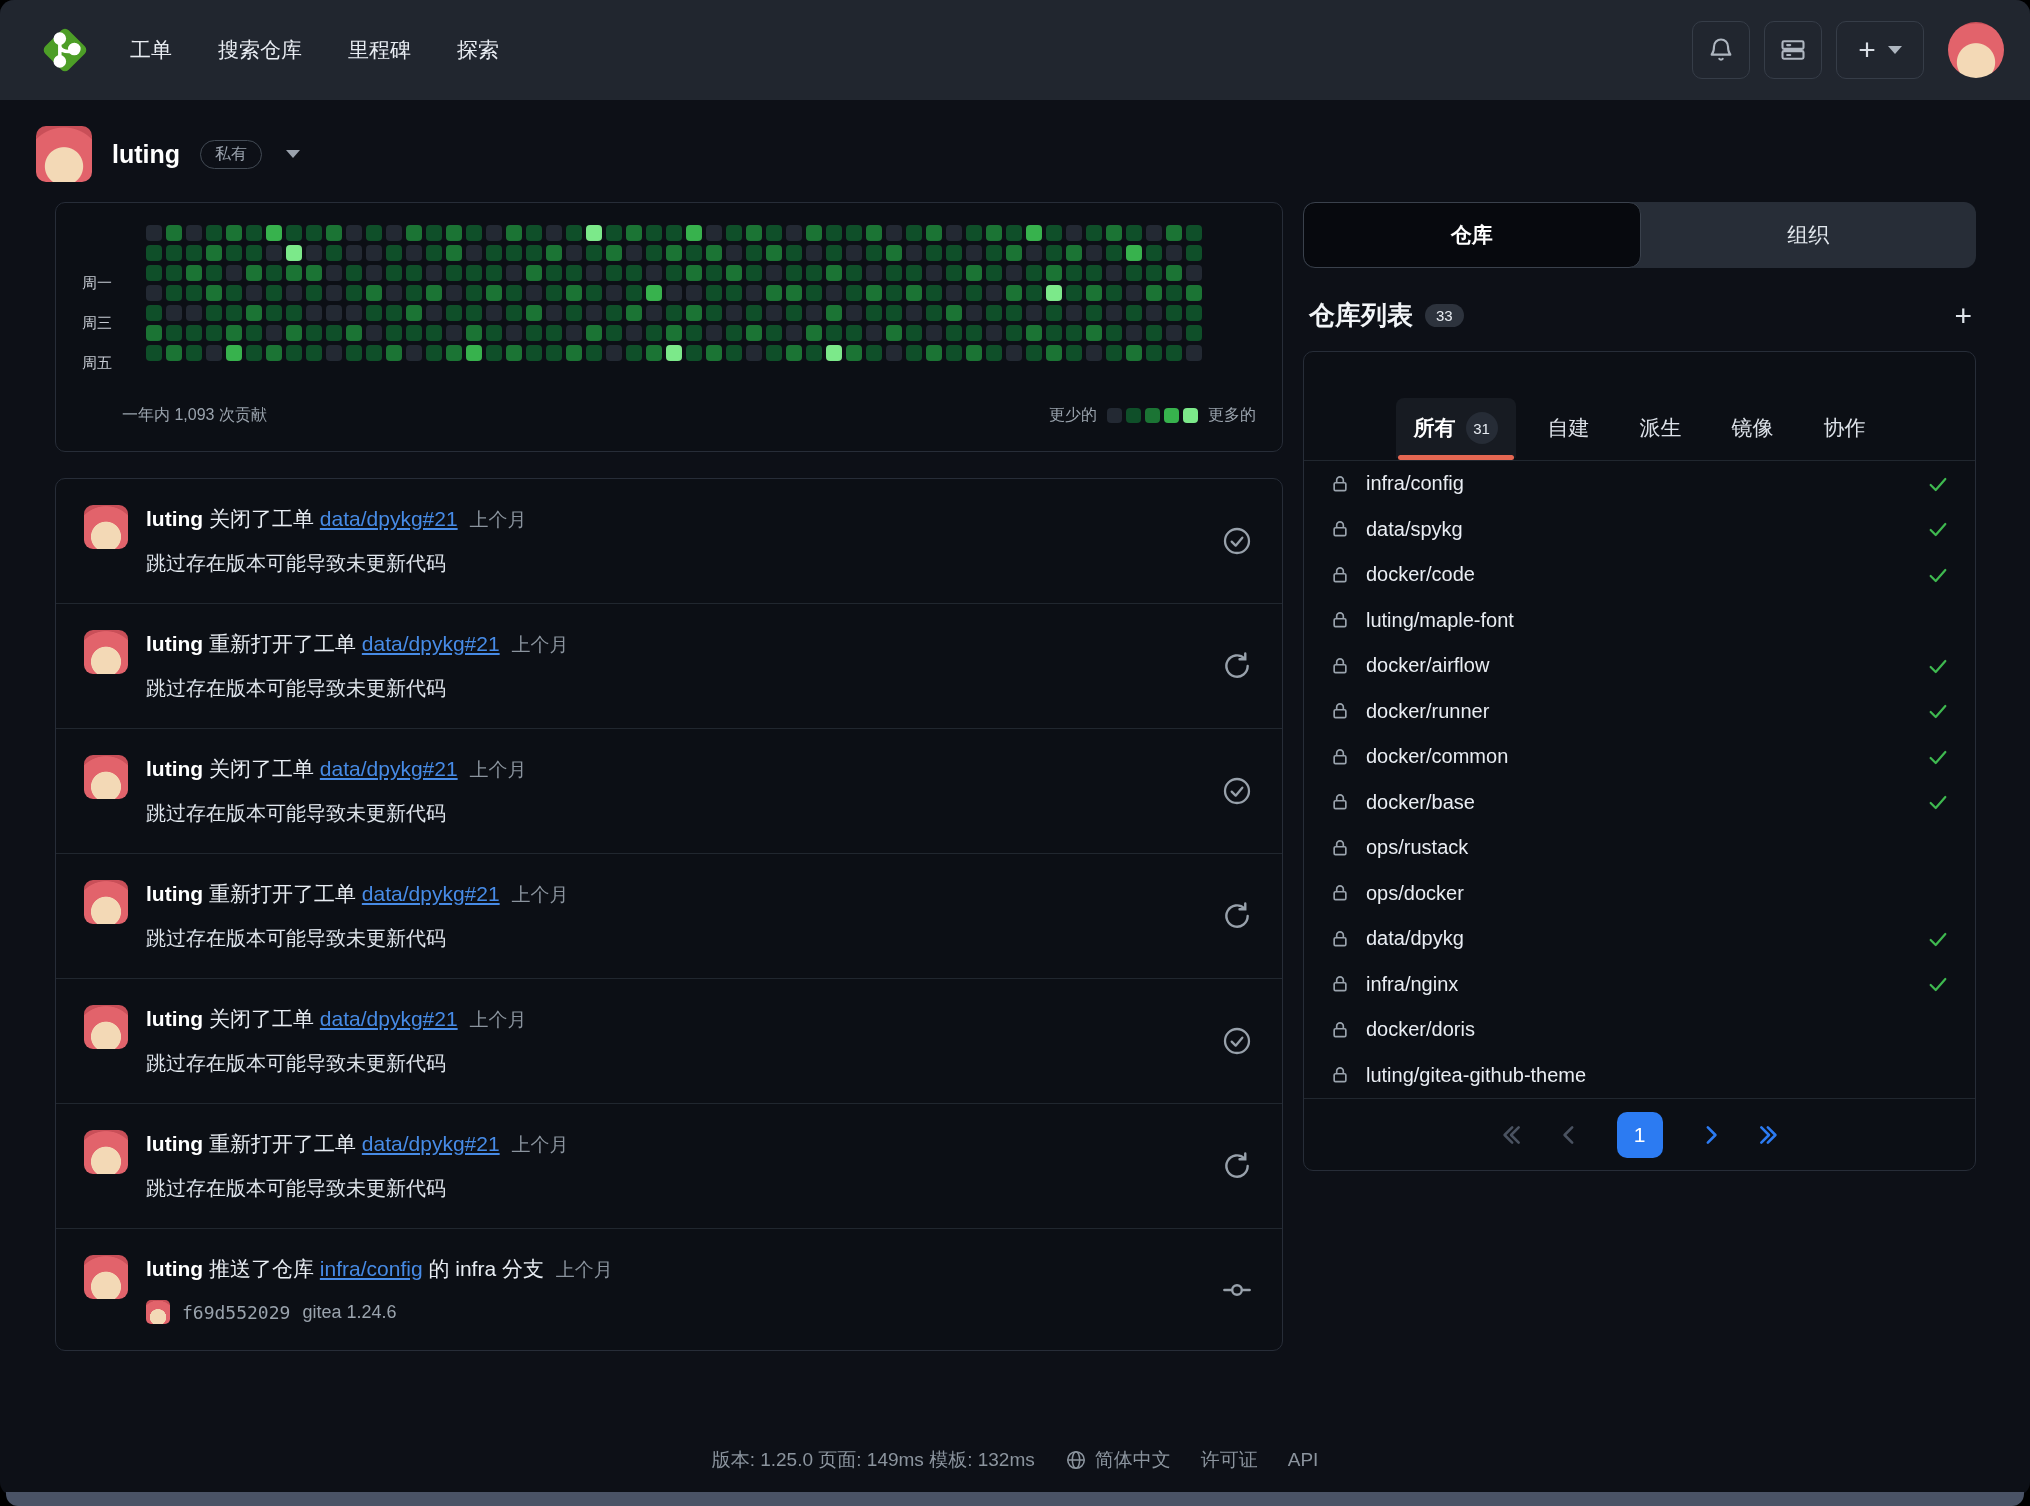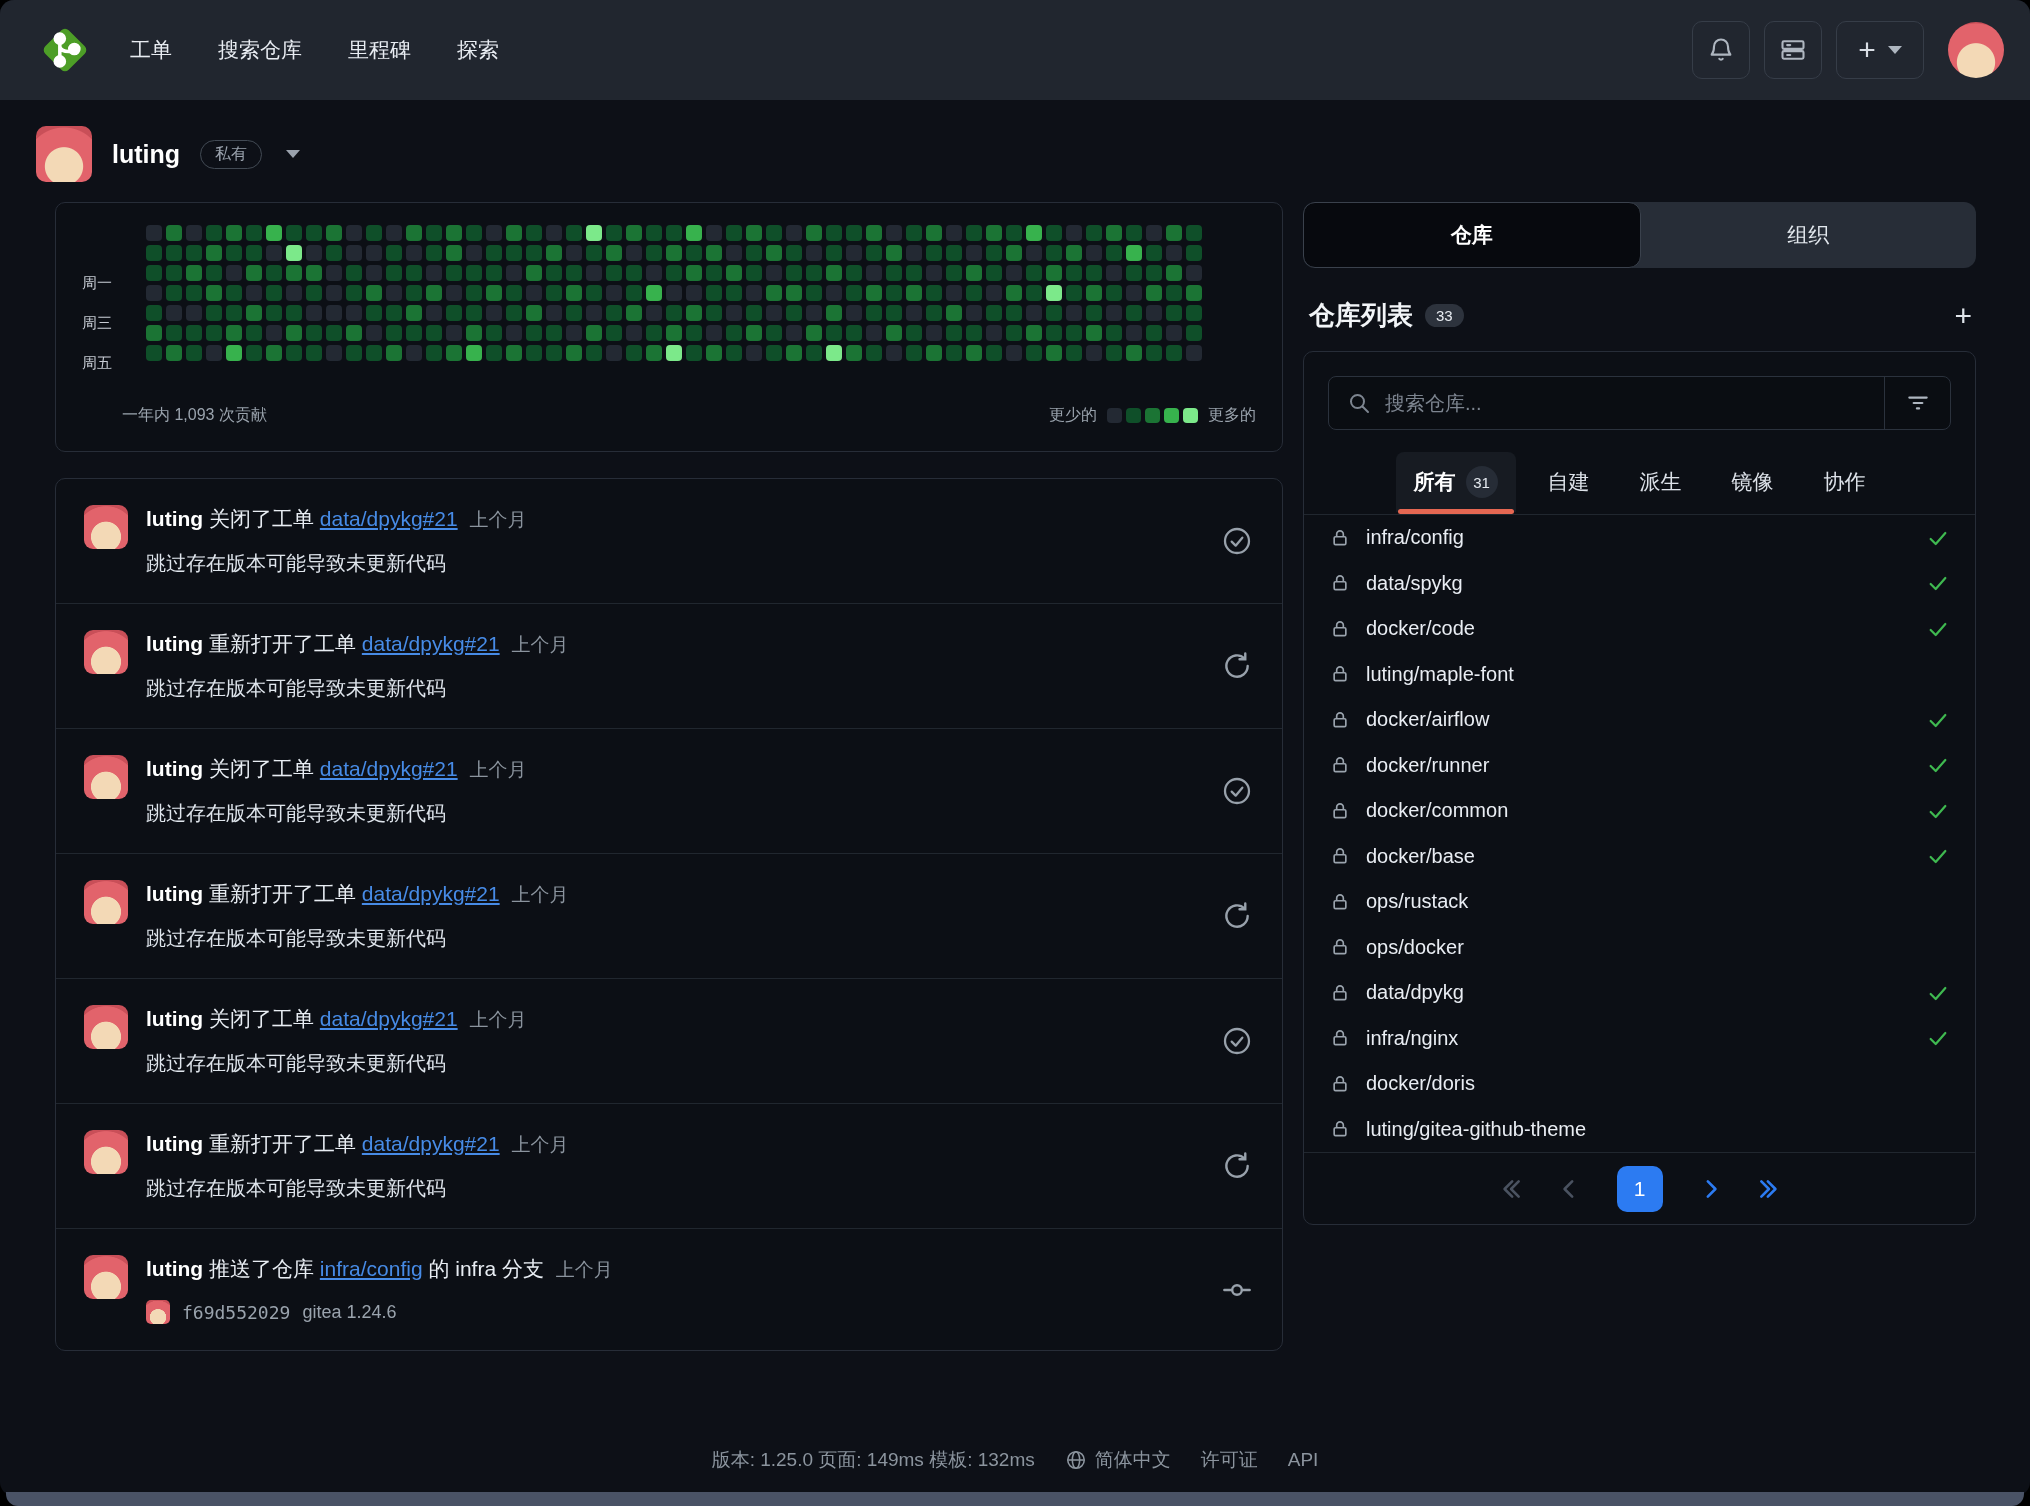--- a/index.html
+++ b/index.html
@@ -724,36 +724,20 @@
       </div>
 
       <div class="list-heading">
         <span class="list-title">仓库列表</span>
         <span class="count-badge">33</span>
         <span class="plus-btn">+</span>
       </div>
 
       <div class="card repo-card">
         <div class="repo-top">
-          <div class="search-row">
-            <div class="search-input">
-              <svg width="24" height="24" viewBox="0 0 24 24" fill="none" stroke="#7d8590" stroke-width="2" stroke-linecap="round">
-                  <circle cx="10.5" cy="10.5" r="6.5"></circle>
-                  <line x1="15.5" y1="15.5" x2="21" y2="21"></line>
-                </svg>
-              <span>搜索仓库...</span>
-            </div>
-            <div class="filter-btn">
-              <svg width="26" height="26" viewBox="0 0 24 24" stroke="#aeb6c0" stroke-width="2" stroke-linecap="round">
-                  <line x1="4" y1="7" x2="20" y2="7"></line>
-                  <line x1="8" y1="12" x2="16" y2="12"></line>
-                  <line x1="11" y1="17" x2="13" y2="17"></line>
-                </svg>
-            </div>
-          </div>
           <div class="filter-tabs" id="filter-tabs">
               <div class="ftab active">
                 <span>所有</span>
                 <span class="fcount">31</span>
               </div>
               <div class="ftab">
                 <span>自建</span>
               </div>
               <div class="ftab">
                 <span>派生</span>

